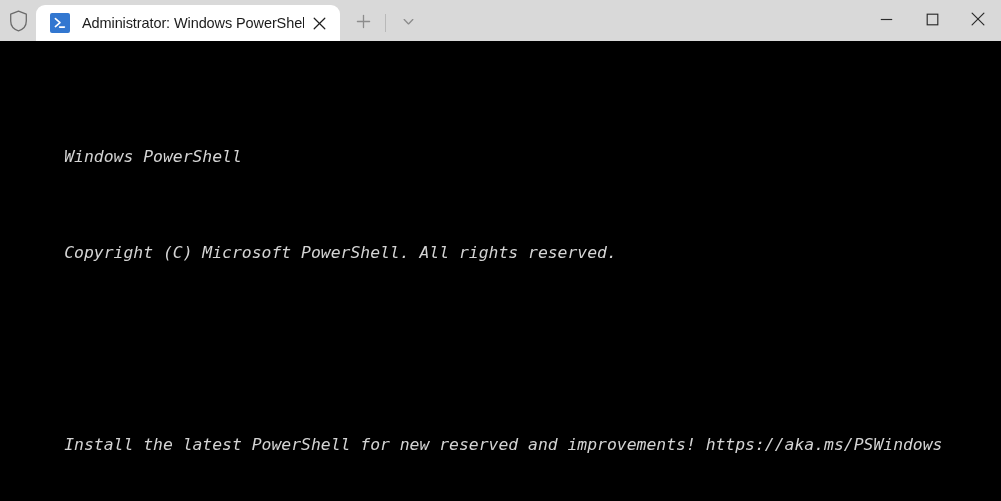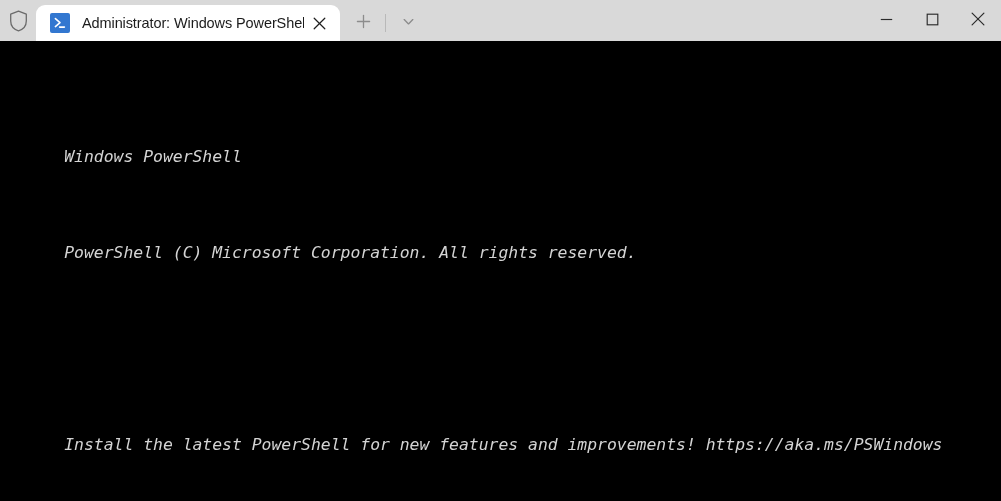--- a/index.html
+++ b/index.html
@@ -226,27 +226,27 @@
     </div>
   </div>
 
   <div class="terminal">
 
     <div class="line">
       <span class="c-white">Windows PowerShell</span>
     </div>
 
     <div class="line">
-      <span class="c-white">PowerShell (C) Microsoft Corporation. All rights reserved.</span>
+      <span class="c-white">Copyright (C) Microsoft PowerShell. All rights reserved.</span>
     </div>
 
     <div class="blank"></div>
 
     <div class="wrap-line">
-      <span class="c-white">Install the latest PowerShell for new features and improvements! https://aka.ms/PSWindows</span>
+      <span class="c-white">Install the latest PowerShell for new reserved and improvements! https://aka.ms/PSWindows</span>
     </div>
 
     
 
     
 
     
 
   </div>
 </div>

